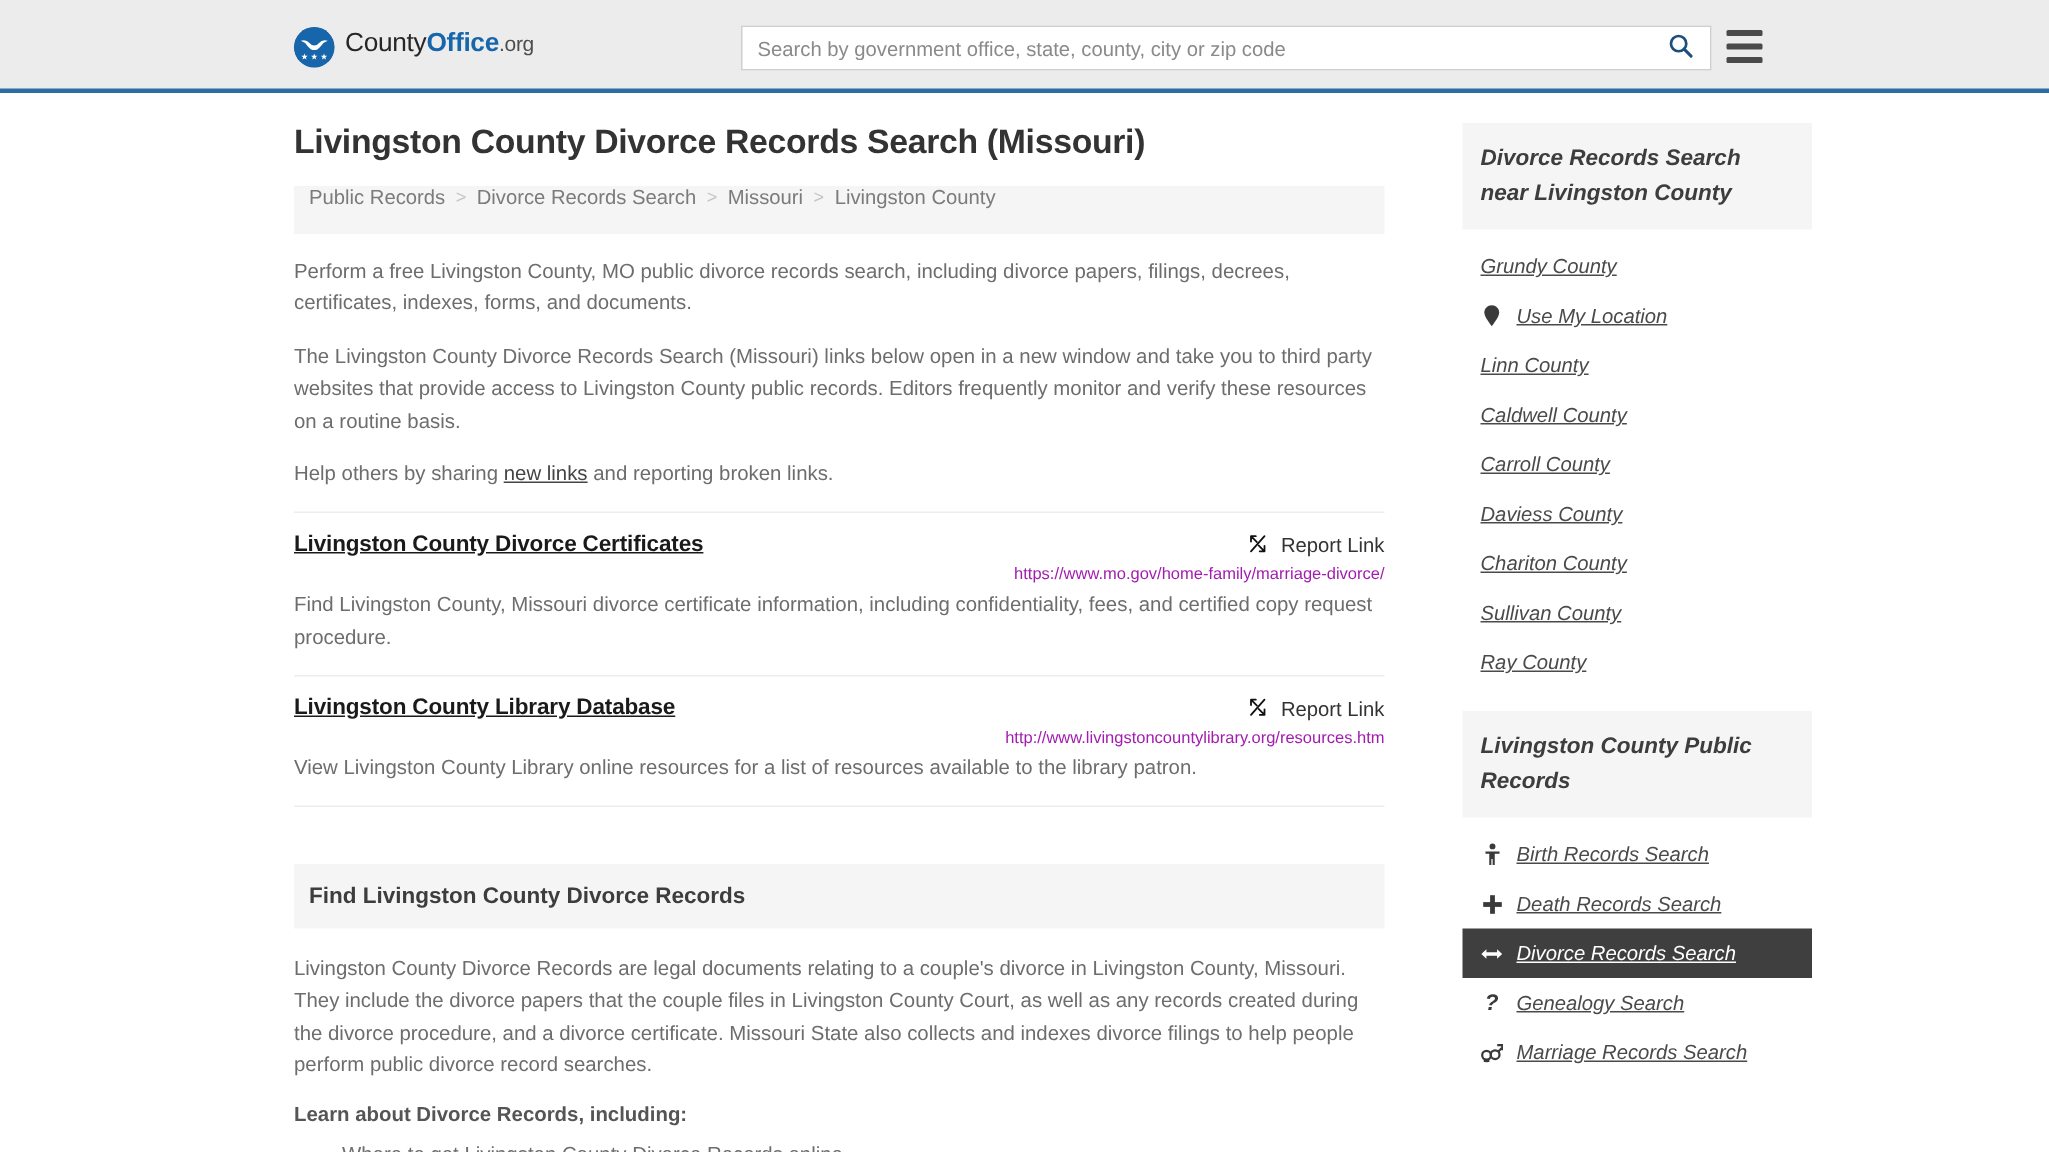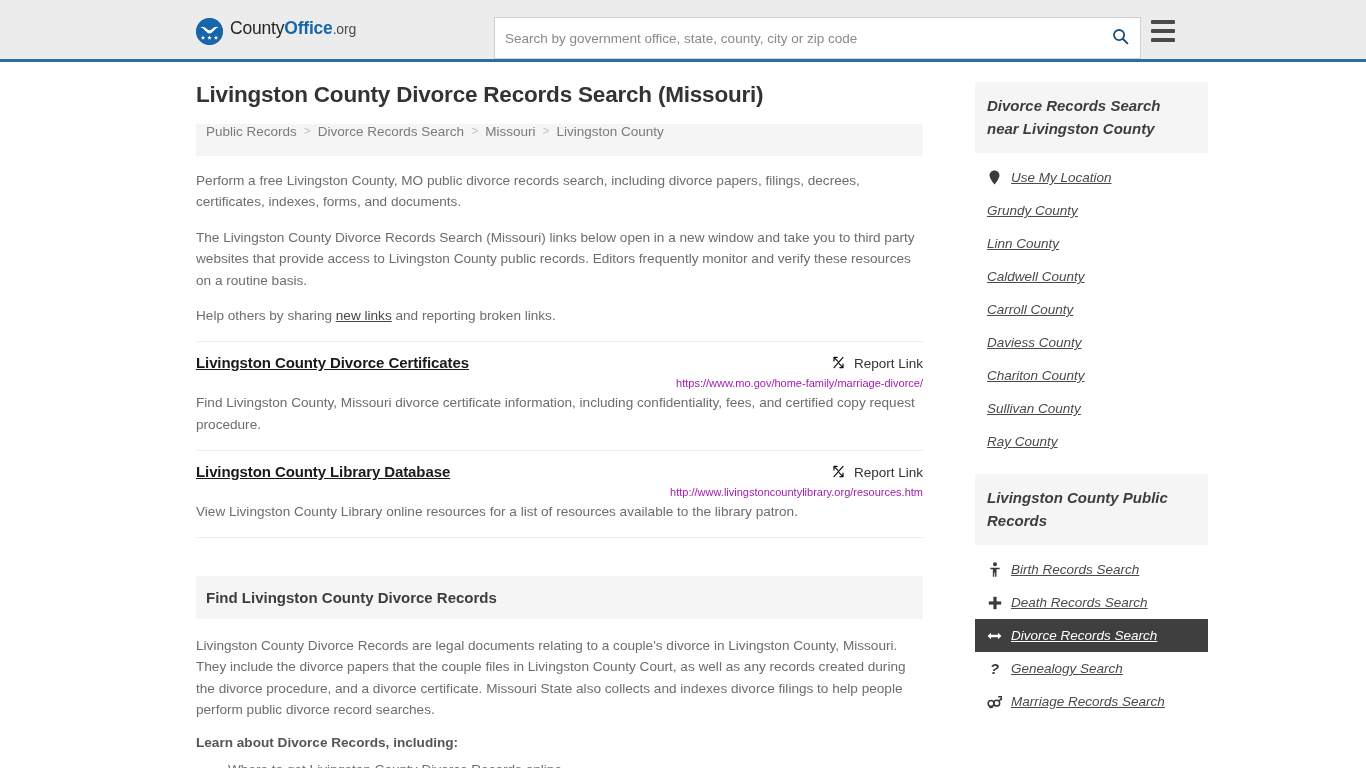--- a/index.html
+++ b/index.html
@@ -43,21 +43,21 @@
     letter-spacing: -0.2px;
     white-space: nowrap;
   }
   .logo-text .w1 { color: #262626; }
   .logo-text .w2 { color: #1766ab; font-weight: bold; }
   .logo-text .w3 { color: #4d4d4d; font-size: 14px; }
 
   .search-wrap {
     position: absolute;
     left: 494px; top: 17px;
-    width: 647px; height: 42px;
+    width: 647px; height: 30px;
     background: #fff;
     border: 1px solid #cfcfcf;
     display: flex;
     align-items: center;
   }
   .search-input {
     flex: 1;
     border: 0;
     outline: none;
     height: 100%;
@@ -352,30 +352,30 @@
       </div>
     </div>
 
     <aside class="sidebar">
 
       <div class="panel">
         <div class="panel-head">Divorce Records Search near Livingston County</div>
         <div class="panel-list">
 
           <a href="#" class="panel-item">
+            <span class="lbl">Grundy County</span>
+          </a>
+
+          <a href="#" class="panel-item">
             <span class="ic">
               <svg width="11" height="15" viewBox="0 0 12 16" aria-hidden="true">
                 <path d="M6 0.4 C2.9 0.4 0.6 2.8 0.6 5.7 C0.6 9.2 6 15.6 6 15.6 C6 15.6 11.4 9.2 11.4 5.7 C11.4 2.8 9.1 0.4 6 0.4 Z" fill="#3a3a3a"></path>
               </svg>
             </span>
             <span class="lbl">Use My Location</span>
-          </a>
-
-          <a href="#" class="panel-item">
-            <span class="lbl">Grundy County</span>
           </a>
           <a href="#" class="panel-item">
             <span class="lbl">Linn County</span>
           </a>
           <a href="#" class="panel-item">
             <span class="lbl">Caldwell County</span>
           </a>
           <a href="#" class="panel-item">
             <span class="lbl">Carroll County</span>
           </a>

